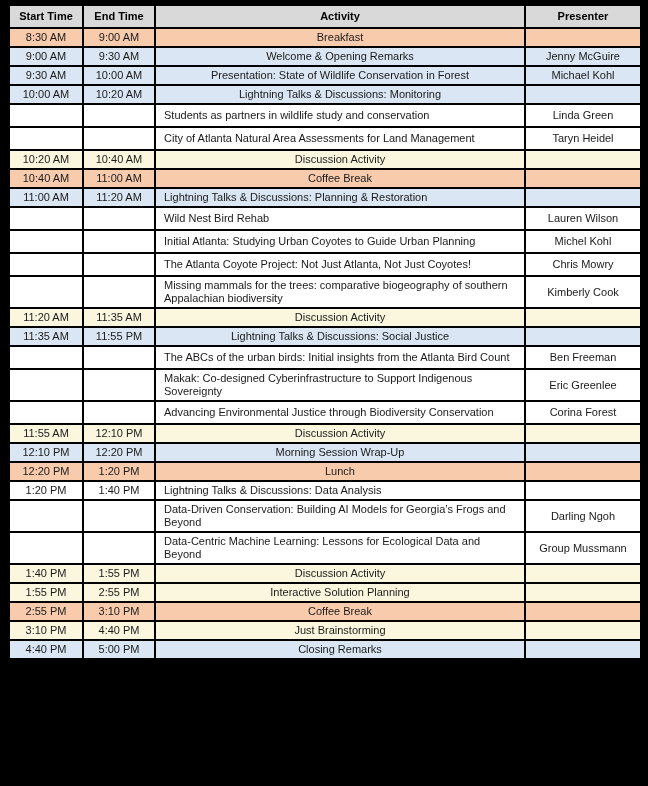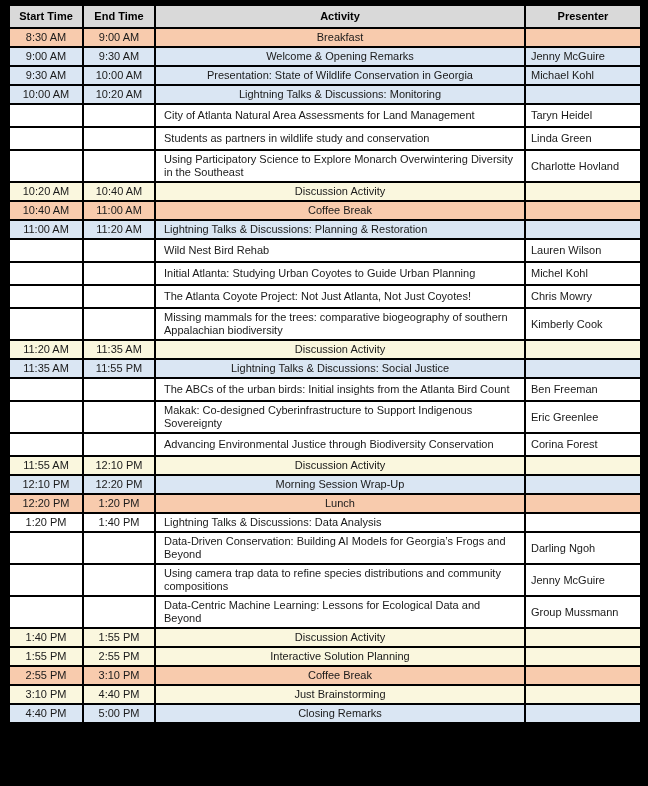--- a/index.html
+++ b/index.html
@@ -44,21 +44,21 @@
     background: var(--header, #d9d9d9);
     font-weight: bold;
     text-align: center;
     height: 17px;
     color: #000000;
   }
   td { height: 13px; }
   td.time { text-align: center; white-space: nowrap; }
   td.activity { text-align: center; }
   td.activity.left { text-align: left; padding-left: 8px; }
-  td.presenter { }
+  td.presenter { text-align: center; }
   tr.bg-salmon td { background: var(--salmon, #f8cbad); }
   tr.bg-blue   td { background: var(--blue, #dae6f3); }
   tr.bg-yellow td { background: var(--yellow, #faf7de); }
   tr.bg-white  td { background: var(--white, #ffffff); }
   tr.row-talk td { height: 17px; }
 </style>
 </head>
 <body>
 
 <div class="stage">
@@ -87,46 +87,40 @@
   </tr>
           <tr class="bg-blue row-session">
     <td class="time start">9:00 AM</td>
     <td class="time end">9:30 AM</td>
     <td class="activity">Welcome &amp; Opening Remarks</td>
     <td class="presenter">Jenny McGuire</td>
   </tr>
           <tr class="bg-blue row-session">
     <td class="time start">9:30 AM</td>
     <td class="time end">10:00 AM</td>
-    <td class="activity">Presentation: State of Wildlife Conservation in Georgia</td>
+    <td class="activity">Presentation: State of Wildlife Conservation in Forest</td>
     <td class="presenter">Michael Kohl</td>
   </tr>
           <tr class="bg-blue row-session">
     <td class="time start">10:00 AM</td>
     <td class="time end">10:20 AM</td>
     <td class="activity">Lightning Talks &amp; Discussions: Monitoring</td>
     <td class="presenter"></td>
   </tr>
           <tr class="bg-white row-talk">
     <td class="time start"></td>
     <td class="time end"></td>
+    <td class="activity left">Students as partners in wildlife study and conservation</td>
+    <td class="presenter">Linda Green</td>
+  </tr>
+          <tr class="bg-white row-talk">
+    <td class="time start"></td>
+    <td class="time end"></td>
     <td class="activity left">City of Atlanta Natural Area Assessments for Land Management</td>
     <td class="presenter">Taryn Heidel</td>
-  </tr>
-          <tr class="bg-white row-talk">
-    <td class="time start"></td>
-    <td class="time end"></td>
-    <td class="activity left">Students as partners in wildlife study and conservation</td>
-    <td class="presenter">Linda Green</td>
-  </tr>
-          <tr class="bg-white row-talk">
-    <td class="time start"></td>
-    <td class="time end"></td>
-    <td class="activity left">Using Participatory Science to Explore Monarch Overwintering Diversity in the Southeast</td>
-    <td class="presenter">Charlotte Hovland</td>
   </tr>
           <tr class="bg-yellow row-discussion">
     <td class="time start">10:20 AM</td>
     <td class="time end">10:40 AM</td>
     <td class="activity">Discussion Activity</td>
     <td class="presenter"></td>
   </tr>
           <tr class="bg-salmon row-break">
     <td class="time start">10:40 AM</td>
     <td class="time end">11:00 AM</td>
@@ -215,26 +209,20 @@
     <td class="time start">1:20 PM</td>
     <td class="time end">1:40 PM</td>
     <td class="activity left">Lightning Talks &amp; Discussions: Data Analysis</td>
     <td class="presenter"></td>
   </tr>
           <tr class="bg-white row-talk">
     <td class="time start"></td>
     <td class="time end"></td>
     <td class="activity left">Data-Driven Conservation: Building AI Models for Georgia’s Frogs and Beyond</td>
     <td class="presenter">Darling Ngoh</td>
-  </tr>
-          <tr class="bg-white row-talk">
-    <td class="time start"></td>
-    <td class="time end"></td>
-    <td class="activity left">Using camera trap data to refine species distributions and community compositions</td>
-    <td class="presenter">Jenny McGuire</td>
   </tr>
           <tr class="bg-white row-talk">
     <td class="time start"></td>
     <td class="time end"></td>
     <td class="activity left">Data-Centric Machine Learning: Lessons for Ecological Data and Beyond</td>
     <td class="presenter">Group Mussmann</td>
   </tr>
           <tr class="bg-yellow row-discussion">
     <td class="time start">1:40 PM</td>
     <td class="time end">1:55 PM</td>

